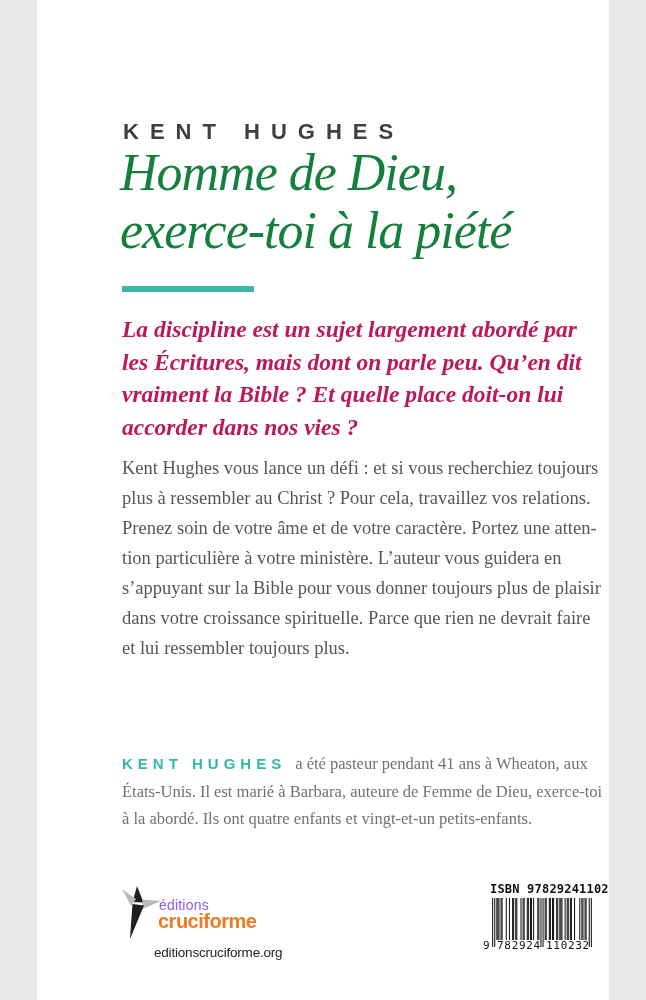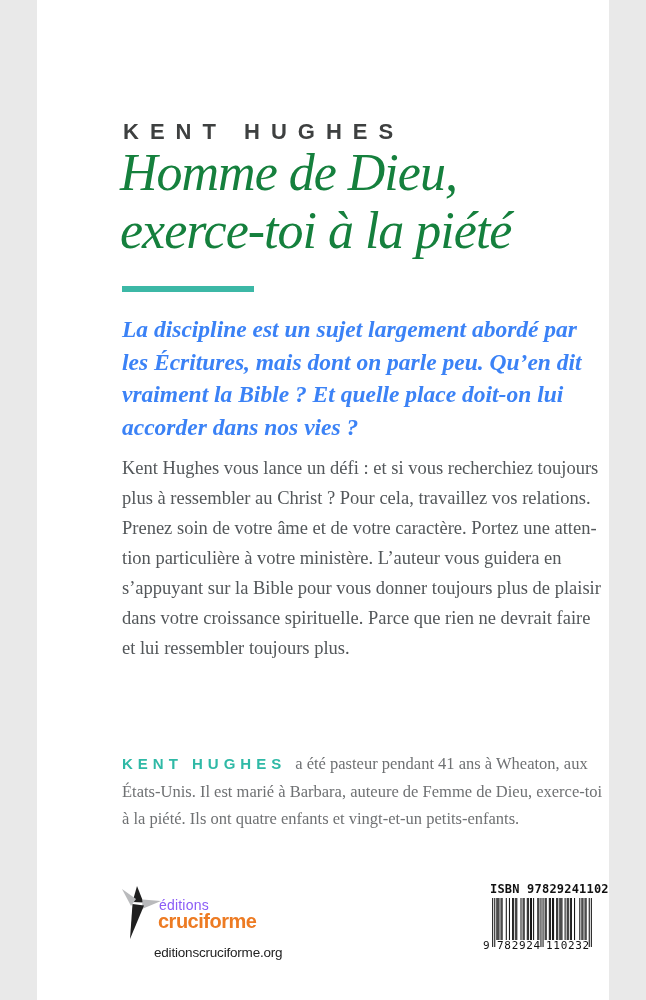--- a/index.html
+++ b/index.html
@@ -19,21 +19,21 @@
     letter-spacing:-1px; color:#15803d; white-space:nowrap;
   }
   .t-line { display:block; }
   .rule {
     position:absolute; left:85px; top:286px; width:132px; height:6px;
     background:#3cb8a6;
   }
   .intro {
     position:absolute; left:85px; top:313px;
     font-style:italic; font-weight:600; font-size:23.5px; line-height:32.5px;
-    color:#3b82f6; white-space:nowrap;
+    color:#be185d; white-space:nowrap;
   }
   .body-par {
     position:absolute; left:85px; top:453px;
     font-size:18.5px; line-height:30px; color:#53575a; white-space:nowrap;
   }
   .bio {
     position:absolute; left:85px; top:750px;
     font-size:16.5px; line-height:27.5px; color:#6f7173; white-space:nowrap;
   }
   .bio-name {
@@ -101,21 +101,21 @@
     <div>Prenez soin de votre âme et de votre caractère. Portez une atten-</div>
     <div>tion particulière à votre ministère. L’auteur vous guidera en</div>
     <div>s’appuyant sur la Bible pour vous donner toujours plus de plaisir</div>
     <div>dans votre croissance spirituelle. Parce que rien ne devrait faire</div>
     <div>et lui ressembler toujours plus.</div>
   </div>
 
   <div class="bio">
     <div><span class="bio-name">KENT HUGHES</span><span>a été pasteur pendant 41 ans à Wheaton, aux</span></div>
     <div><span>États-Unis. Il est marié à Barbara, auteure de </span><span class="it">Femme de Dieu, exerce-toi</span></div>
-    <div><span class="it">à la piété</span><span>. Ils ont quatre enfants et vingt-et-un petits-enfants.</span></div>
+    <div><span class="it">à la abordé</span><span>. Ils ont quatre enfants et vingt-et-un petits-enfants.</span></div>
   </div>
 
   <div class="logo">
     <svg class="cross-svg" width="40" height="54" viewBox="0 0 40 54" xmlns="http://www.w3.org/2000/svg">
       <polygon points="16,0 22.5,16.5 11.5,16" fill="#1f1f1f"></polygon>
       <polygon points="1,3 15,13 10,20" fill="#b9babc"></polygon>
       <polygon points="40,15 21.5,13.5 21,23" fill="#b9babc"></polygon>
       <polygon points="11.5,18 23,19.5 9,53" fill="#1f1f1f"></polygon>
     </svg>
     <div class="logo-editions">éditions</div>

